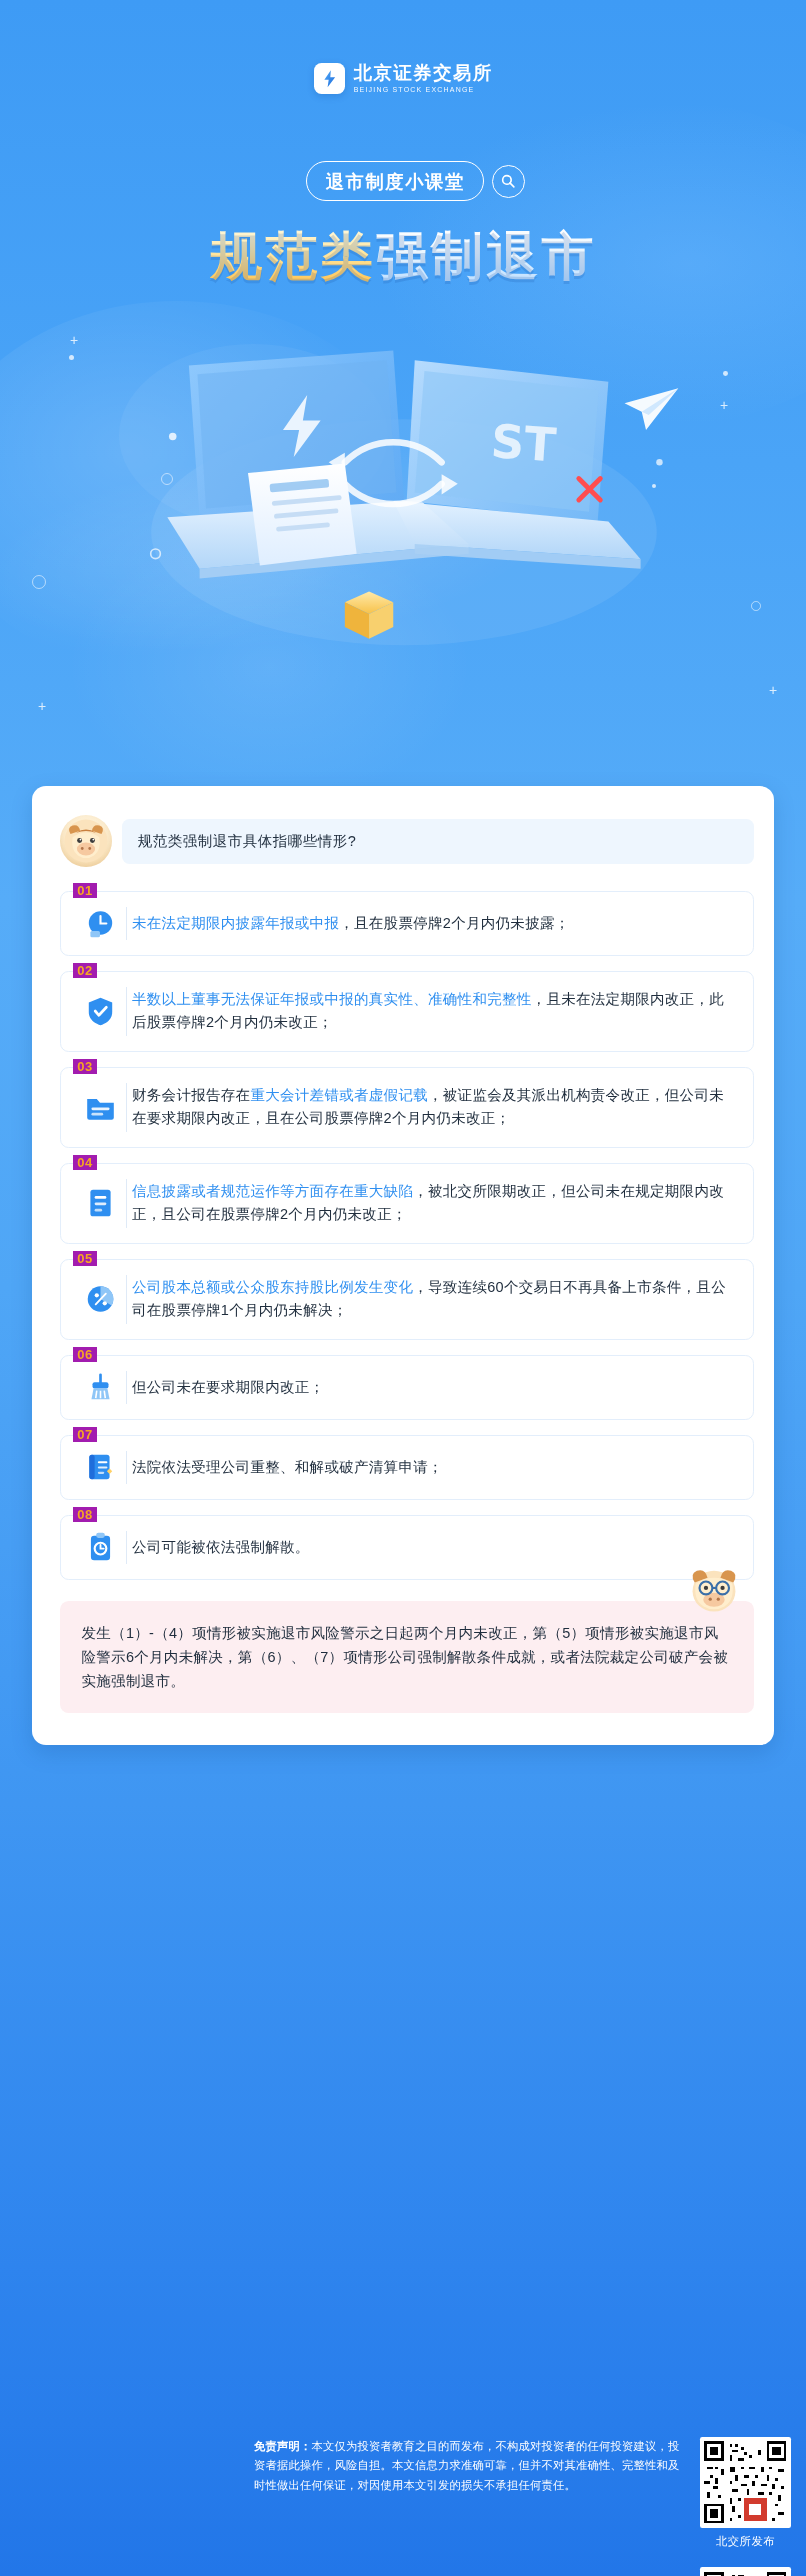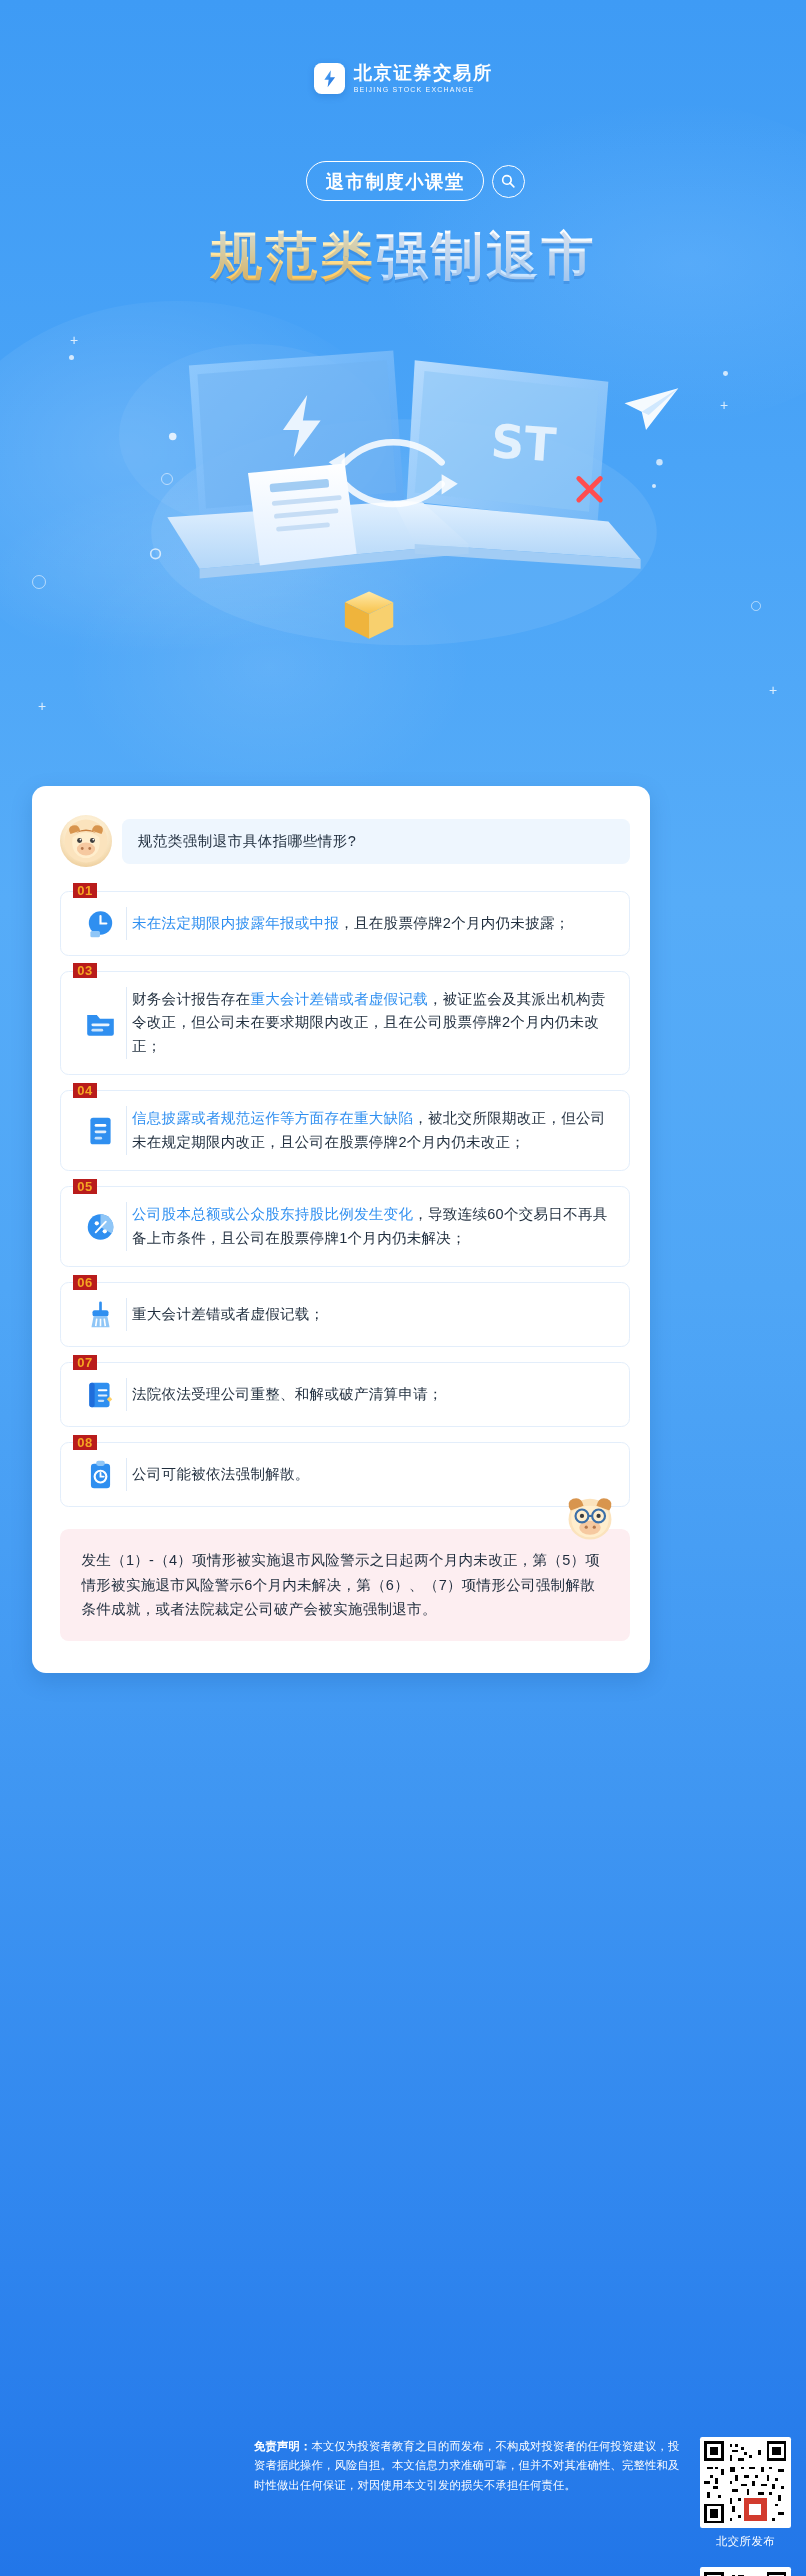--- a/index.html
+++ b/index.html
@@ -133,21 +133,21 @@
   .hero {
     position: absolute;
     top: 301px; left: 0; width: 100%; height: 409px;
   }
   .hero svg { display:block; margin: 0 auto; }
 
   
   .card {
     position: absolute;
     left: 32px; top: 786px;
-    width: 618px;
+    width: 742px;
     background: #ffffff;
     border-radius: 14px;
     box-shadow: 0 7.5px 21.5px rgba(10,60,130,0.18);
     padding: 29px 20px 32px 28px;
   }
 
   
   .question-row {
     display: flex; align-items: center; gap: 9.7px;
     margin-bottom: 24px;
@@ -177,21 +177,21 @@
     border-radius: 8.6px;
     padding: 16px 18.3px 16px 71px;
     margin-bottom: 15px;
     min-height: 65px;
     display: flex; align-items: center;
     background: #fff;
   }
   .item-num {
     position: absolute;
     left: 12px; top: -8.6px;
-    background: #b91c1c;
+    background: #a21caf;
     color: #f5a623;
     font-size: 13px;
     font-weight: bold;
     padding: 0 4.3px;
     letter-spacing: 0.5px;
   }
   .item-icon {
     position: absolute;
     left: 21.5px; top: 50%;
     transform: translateY(-50%);
@@ -430,20 +430,33 @@
         <path d="M31 16 v14 h11" stroke="#ffffff" stroke-width="4" fill="none" stroke-linecap="round"></path>
         <rect x="12" y="44" width="18" height="12" rx="3" fill="#8fc6f7"></rect>
       </svg>
     </span>
     <span class="item-divider"></span>
     <span class="item-text">
       <span class="hl">未在法定期限内披露年报或中报</span><span>，且在股票停牌2个月内仍未披露；</span>
     </span>
   </div>
 
+  <div class="item">
+    <span class="item-num">02</span>
+    <span class="item-icon">
+      <svg width="33" height="33" viewBox="0 0 62 62">
+        <path d="M31 6 l22 9 v18 c0 14 -11 21 -22 25 c-11 -4 -22 -11 -22 -25 V15 z" fill="#2f8ff0"></path>
+        <path d="M21 31 l7 8 l14 -15" stroke="#ffffff" stroke-width="5" fill="none" stroke-linecap="round" stroke-linejoin="round"></path>
+      </svg>
+    </span>
+    <span class="item-divider"></span>
+    <span class="item-text">
+      <span class="hl">半数以上董事无法保证年报或中报的真实性、准确性和完整性</span><span>，且未在法定期限内改正，此后股票停牌2个月内仍未改正；</span>
+    </span>
+  </div>
 
   <div class="item">
     <span class="item-num">03</span>
     <span class="item-icon">
       <svg width="33" height="33" viewBox="0 0 62 62">
         <path d="M6 16 h18 l6 7 h26 v28 a4 4 0 0 1 -4 4 H10 a4 4 0 0 1 -4 -4 z" fill="#2f8ff0"></path>
         <rect x="14" y="32" width="34" height="5" rx="2.5" fill="#ffffff" opacity="0.9"></rect>
         <rect x="14" y="42" width="22" height="5" rx="2.5" fill="#ffffff" opacity="0.75"></rect>
       </svg>
     </span>
@@ -493,21 +506,21 @@
         <rect x="16" y="22" width="30" height="12" rx="4" fill="#2f8ff0"></rect>
         <path d="M18 34 h26 l4 20 h-34 z" fill="#8fc6f7"></path>
         <line x1="24" y1="38" x2="22" y2="52" stroke="#ffffff" stroke-width="3"></line>
         <line x1="31" y1="38" x2="31" y2="52" stroke="#ffffff" stroke-width="3"></line>
         <line x1="38" y1="38" x2="40" y2="52" stroke="#ffffff" stroke-width="3"></line>
         <line x1="31" y1="8" x2="31" y2="22" stroke="#2f8ff0" stroke-width="5" stroke-linecap="round"></line>
       </svg>
     </span>
     <span class="item-divider"></span>
     <span class="item-text">
-      <span>重大会计差错或者虚假记载；</span>
+      <span>但公司未在要求期限内改正；</span>
     </span>
   </div>
 
   <div class="item">
     <span class="item-num">07</span>
     <span class="item-icon">
       <svg width="33" height="33" viewBox="0 0 62 62">
         <rect x="10" y="8" width="38" height="46" rx="5" fill="#2f8ff0"></rect>
         <rect x="10" y="8" width="10" height="46" rx="5" fill="#1f6ddb"></rect>
         <rect x="26" y="20" width="18" height="4" rx="2" fill="#ffffff"></rect>

